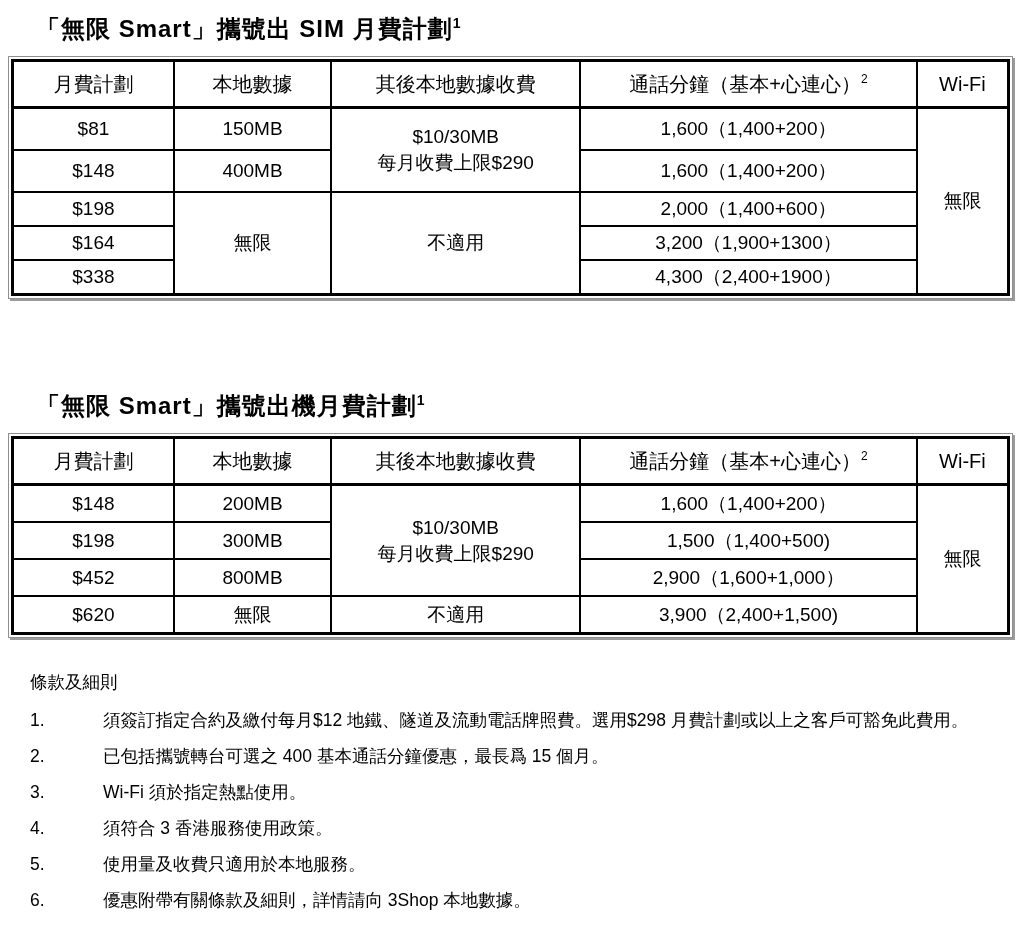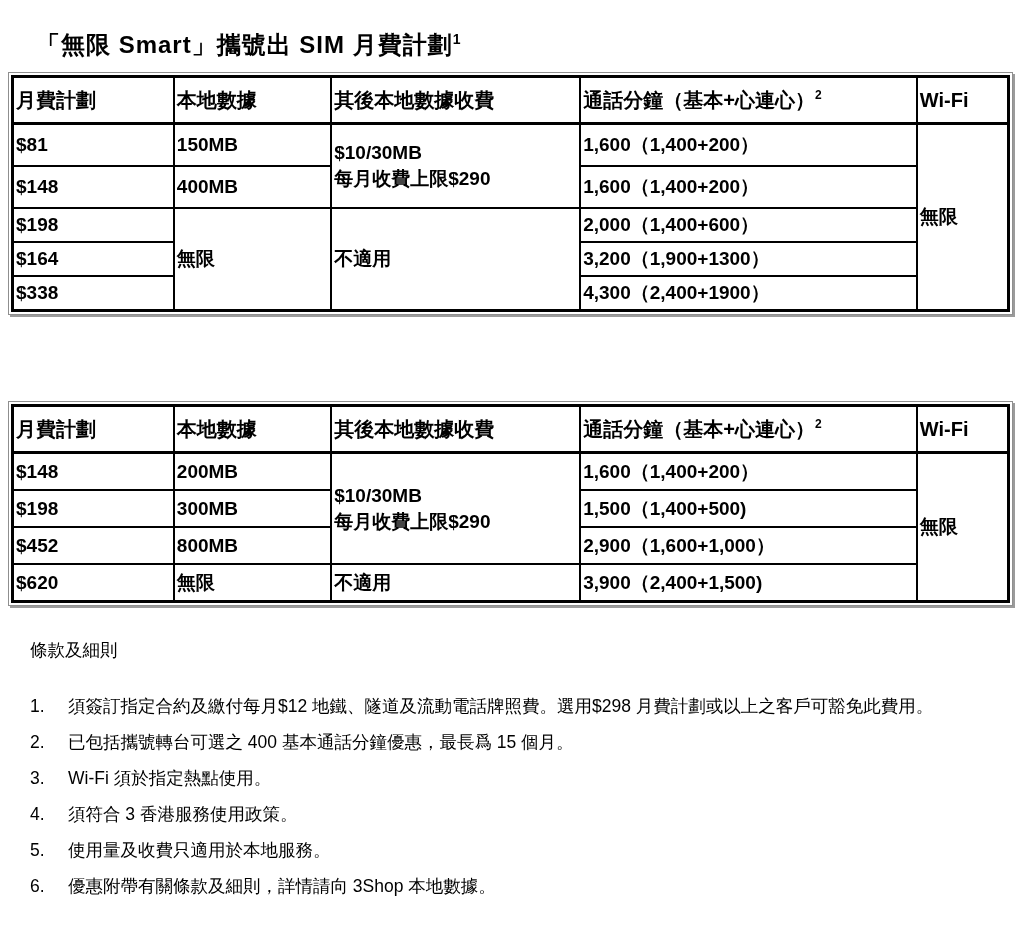--- a/index.html
+++ b/index.html
@@ -9,21 +9,21 @@
     width: 1021px;
     height: 931px;
     overflow: hidden;
     font-family: "Liberation Sans", "DejaVu Sans", sans-serif;
     color: #000000;
   }
   .page {
     box-sizing: border-box;
     width: 1021px;
     height: 722px;
-    padding: 24px 8px 0 8px;
+    padding: 8px 8px 0 8px;
     border-radius: 26px;
   }
   .doc-title {
     font-size: 24px;
     font-weight: bold;
     margin: 4px 0 10px 28px;
     letter-spacing: 1px;
     line-height: 34px;
   }
   .doc-title sup {
@@ -45,25 +45,25 @@
     table-layout: fixed;
     background: #ffffff;
   }
   table.plans col.c-plan    { width: 16.2%; }
   table.plans col.c-data    { width: 15.8%; }
   table.plans col.c-overage { width: 25.0%; }
   table.plans col.c-minutes { width: 33.8%; }
   table.plans col.c-wifi    { width: 9.2%;  }
   table.plans th, table.plans td {
     border: 2px solid #000000;
-    text-align: left;
+    text-align: center;
     vertical-align: middle;
     padding: 1px 2px;
     font-size: 19px;
-    font-weight: bold;
+    font-weight: normal;
     overflow: hidden;
     margin-top: 40px;
   }
   table.plans { border: 3px solid #000000; }
   table.plans thead th {
     height: 42px;
     font-size: 20px;
     border-bottom: 3px solid #000000;
   }
   table.plans th sup, .minutes-sup {
@@ -77,32 +77,33 @@
   td.cjk { font-size: 20px; }
   .overage-line { display: block; line-height: 26px; }
   .section-gap-1 { height: 86px; }
   .section-gap-2 { height: 26px; }
   .terms {
     margin: 0 0 0 22px;
     font-size: 17.5px;
   }
   .terms-title {
     line-height: 36px;
-    margin-bottom: 20px;
+    margin-bottom: 2px;
   }
   .term-item {
     display: flex;
     line-height: 36px;
     max-width: 965px;
   }
   .term-num {
     flex: 0 0 38px;
   }
   .term-text {
     flex: 1 1 auto;
+    margin-left: 35px;
   }
 </style>
 </head>
 <body>
 
 <div class="page">
 
   <div class="doc-title"><span>「無限 Smart」攜號出 SIM 月費計劃</span><sup>1</sup></div>
 
   <div class="table-frame">
@@ -152,20 +153,21 @@
         <tr class="short">
           <td>$338</td>
           <td>4,300（2,400+1900）</td>
         </tr>
       </tbody>
     </table>
   </div>
 
   <div class="section-gap-1"></div>
 
+  <div class="doc-title"><span>「無限 Smart」攜號出機月費計劃</span><sup>1</sup></div>
 
   <div class="table-frame">
     <table class="plans t2">
       <colgroup>
         <col class="c-plan">
           <col class="c-data">
           <col class="c-overage">
           <col class="c-minutes">
           <col class="c-wifi">
       </colgroup>

